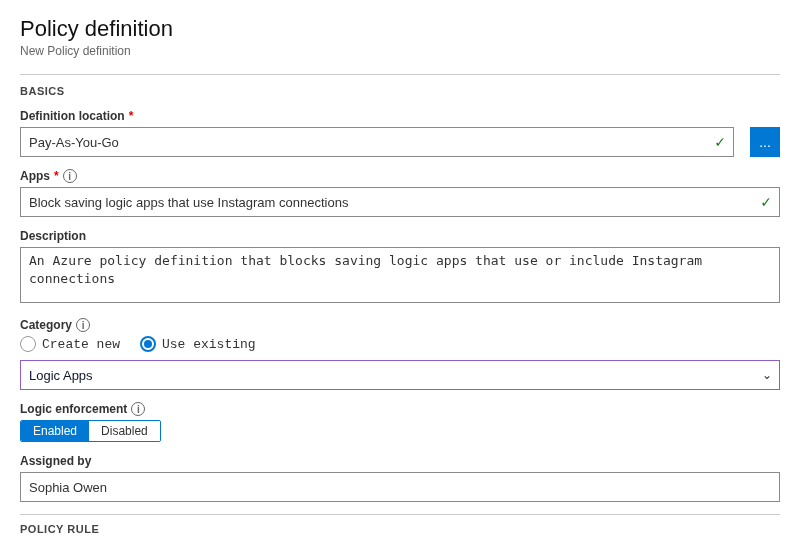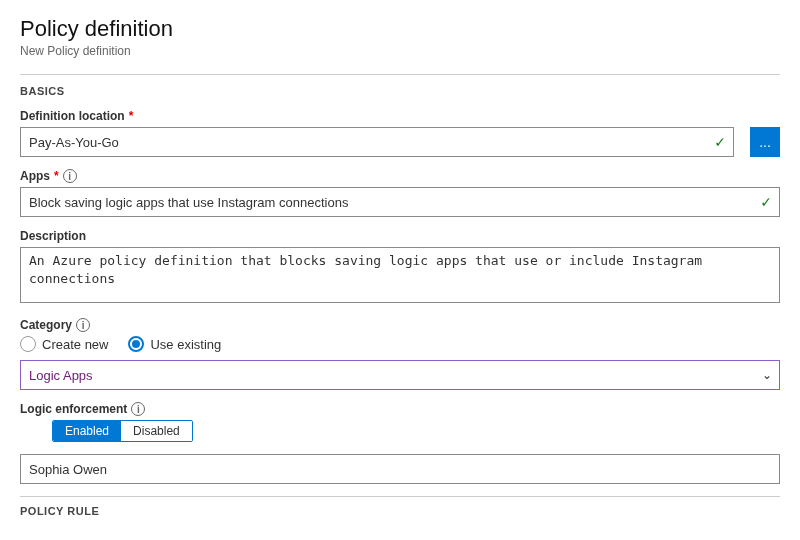--- a/index.html
+++ b/index.html
@@ -120,20 +120,21 @@
       display: flex;
       gap: 20px;
       align-items: center;
       margin-bottom: 8px;
     }
     .radio-option {
       display: flex;
       align-items: center;
       gap: 6px;
       cursor: pointer;
+      font-family: Liberation Mono, monospace;
     }
     .radio-circle {
       width: 16px;
       height: 16px;
       border-radius: 50%;
       border: 1px solid #999;
       background: #fff;
       display: flex;
       align-items: center;
       justify-content: center;
@@ -151,21 +152,21 @@
     }
     .select-wrapper {
       position: relative;
     }
     .select-input {
       width: 100%;
       height: 30px;
       border: 1px solid #8a5fc7;
       padding: 4px 30px 4px 8px;
       font-size: 13px;
-      color: #701a75;
+      color: #0f172a;
       background: #fff;
       appearance: none;
       outline: none;
       cursor: pointer;
     }
     .select-chevron {
       position: absolute;
       right: 8px;
       top: 50%;
       transform: translateY(-50%);
@@ -174,21 +175,20 @@
       font-size: 12px;
     }
     .toggle-group {
       display: flex;
       align-items: center;
       gap: 0;
       border: 1px solid #0078d4;
       border-radius: 2px;
       overflow: hidden;
       width: fit-content;
-      margin-left: 32px;
     }
     .toggle-option {
       padding: 3px 12px;
       font-size: 12px;
       cursor: pointer;
       background: #fff;
       color: #333;
       border: none;
       outline: none;
     }
@@ -279,20 +279,21 @@
       <span>Logic enforcement</span>
       <span class="info-icon">i</span>
     </div>
     <div class="toggle-group">
       <button class="toggle-option active">Enabled</button>
       <button class="toggle-option">Disabled</button>
     </div>
   </div>
 
   <div class="form-group">
+    <div class="form-label">Assigned by</div>
     <input type="text" class="text-input" value="Sophia Owen" style="">
   </div>
 
   <div class="policy-rule-section">
     <hr class="policy-rule-divider">
     <div class="section-label">POLICY RULE</div>
 
   </div>
 </div>
 

